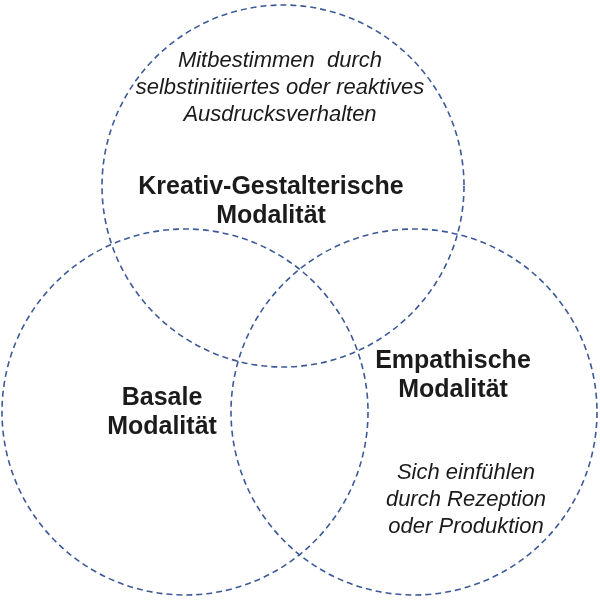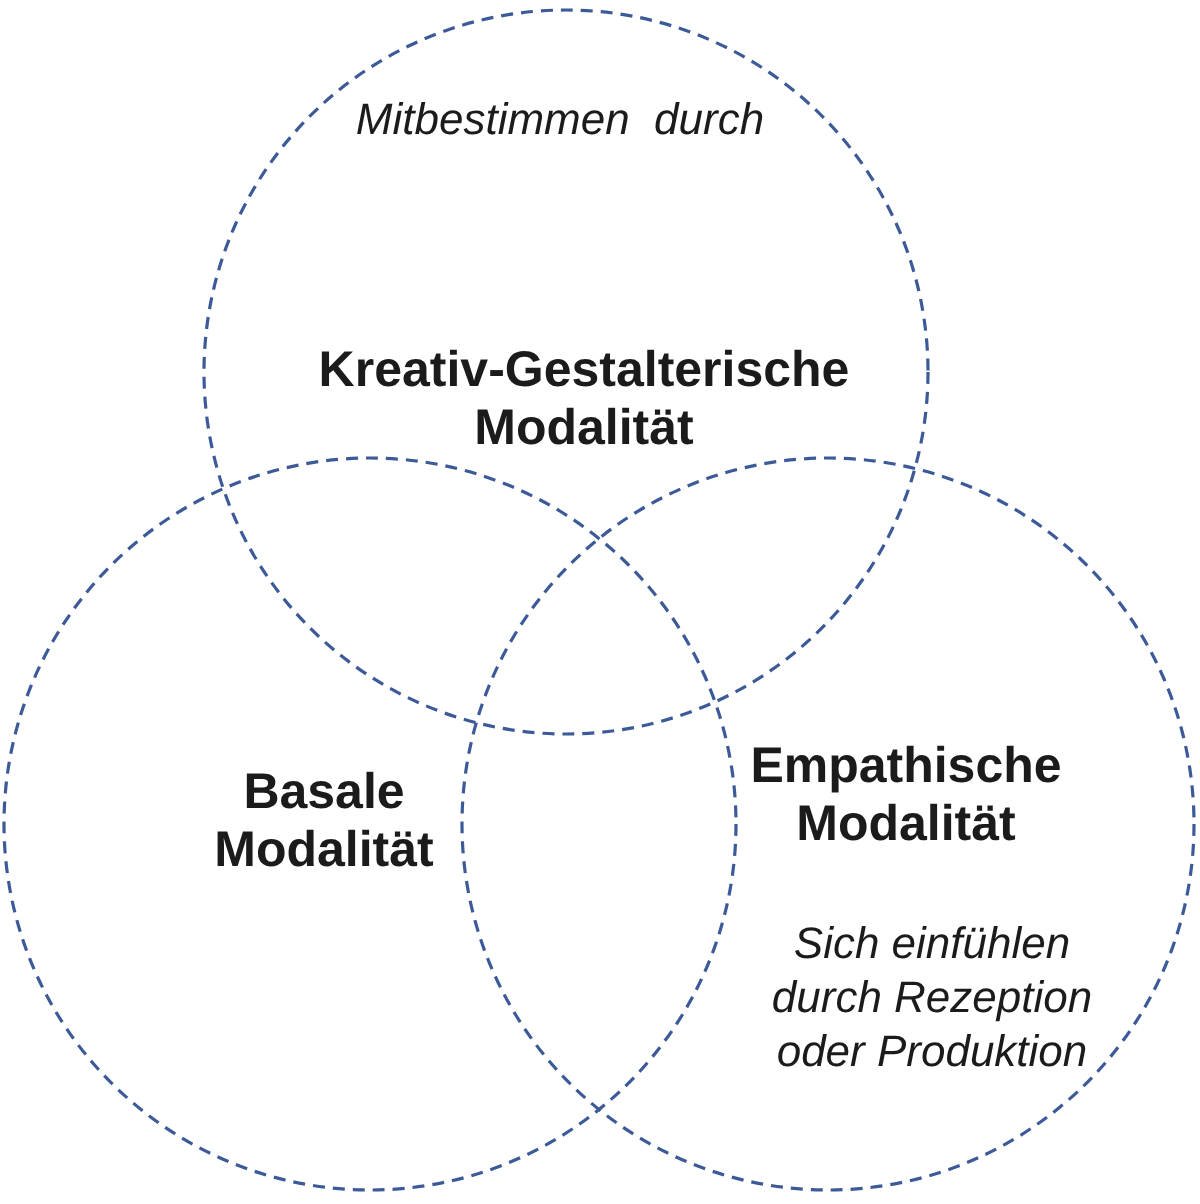--- a/index.html
+++ b/index.html
@@ -37,39 +37,41 @@
     line-height: 29px;
     color: #1b1b1b;
   }
   .desc {
     font-style: italic;
     font-size: 22px;
     line-height: 27px;
     color: #1b1b1b;
   }
   #top-desc   { left: 100px; top: 46px;  width: 360px; }
-  #top-label  { left: 132px; top: 171px; width: 320px; }
+  #top-label  { left: 111px; top: 171px; width: 320px; }
   #bl-label   { left: 52px;  top: 357px; width: 220px; margin-top: 25px; }
-  #br-label   { left: 343px; top: 345px; width: 220px; margin-top: 24px; }
+  #br-label   { left: 343px; top: 345px; width: 220px; }
   #bl-desc    { left: 0px;   top: 456px; width: 270px; }
   #br-desc    { left: 346px; top: 458px; width: 240px; }
 </style>
 </head>
 <body>
 
 <div class="stage">
 
   <svg class="circles-svg" width="600" height="602" viewBox="0 0 600 602">
     <circle cx="283" cy="186" r="181" fill="none" stroke-width="1.6" stroke-dasharray="6 4" stroke="#3d5a98"></circle>
     <circle cx="185" cy="412" r="183" fill="none" stroke-width="1.6" stroke-dasharray="6 4" stroke="#3d5a98"></circle>
     <circle cx="414" cy="412" r="183" fill="none" stroke-width="1.6" stroke-dasharray="6 4" stroke="#3d5a98"></circle>
   </svg>
 
   <div id="top-desc" class="txt desc">
     <div class="line">Mitbestimmen  durch</div>
+    <div class="line">selbstinitiiertes oder reaktives</div>
+    <div class="line">Ausdrucksverhalten</div>
   </div>
 
   <div id="top-label" class="txt heading">
     <div class="line">Kreativ-Gestalterische</div>
     <div class="line">Modalität</div>
   </div>
 
   <div id="bl-label" class="txt heading">
     <div class="line">Basale</div>
     <div class="line">Modalität</div>

